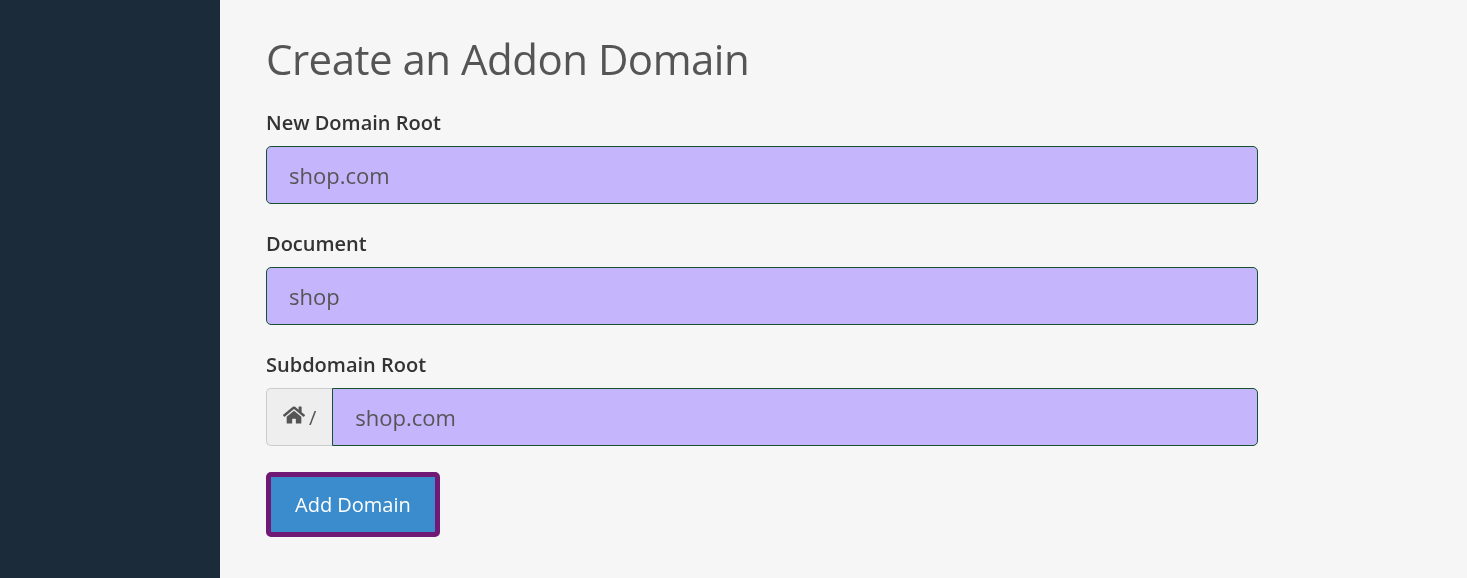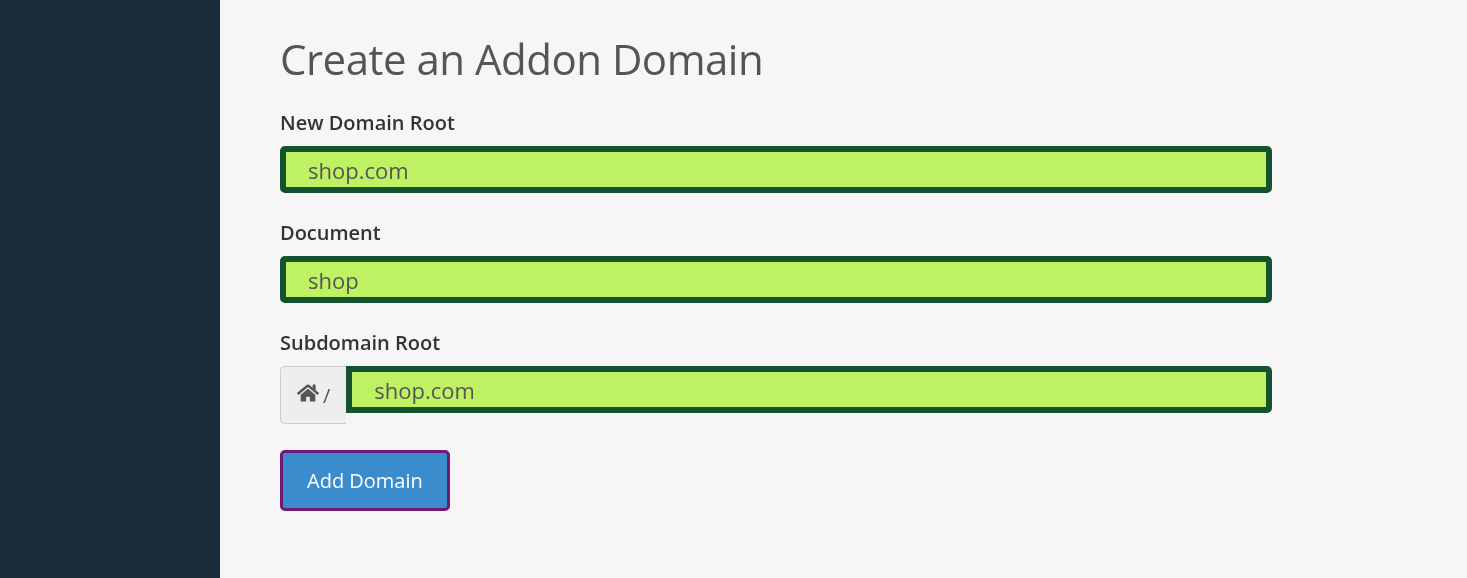--- a/index.html
+++ b/index.html
@@ -13,21 +13,21 @@
       display: flex;
       min-height: 578px;
     }
     .sidebar {
       width: 220px;
       background: #1c2b3a;
       flex-shrink: 0;
     }
     .main {
       flex: 1;
-      padding: 30px 60px;
+      padding: 30px 46px;
     }
     .page-title {
       font-size: 42px;
       font-weight: 400;
       color: #555;
       margin-bottom: 22px;
       letter-spacing: -0.5px;
     }
     .form-group {
       margin-bottom: 26px;
@@ -35,26 +35,26 @@
     .form-label {
       display: block;
       font-size: 20px;
       font-weight: 600;
       color: #333;
       margin-bottom: 10px;
     }
     .form-input {
       width: 992px;
       max-width: 100%;
-      height: 47px;
+      height: 58px;
       padding: 0 22px;
       font-size: 22px;
       color: #555;
-      background: #bef264;
-      border: 6px solid #14532d;
+      background: #c4b5fd;
+      border: 1px solid #14532d;
       border-radius: 5px;
       outline: none;
       font-family: inherit;
     }
     .input-group {
       display: flex;
       width: 992px;
       max-width: 100%;
     }
     .input-prefix {
@@ -79,21 +79,21 @@
     .home-icon {
       display: inline-block;
       vertical-align: middle;
     }
     .btn-primary {
       display: inline-block;
       padding: 14px 24px;
       font-size: 20px;
       color: #fff;
       background: #3a8ccc;
-      border: 3px solid #701a75;
+      border: 5px solid #701a75;
       border-radius: 5px;
       cursor: pointer;
       font-family: inherit;
     }
   </style>
 </head>
 <body>
 
 <div class="sidebar"></div>
 

